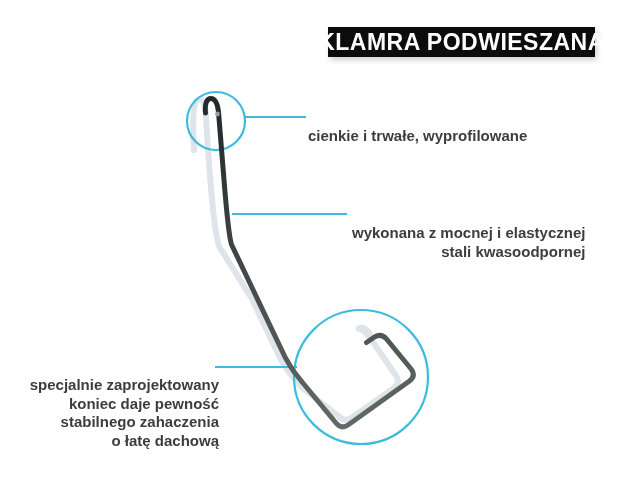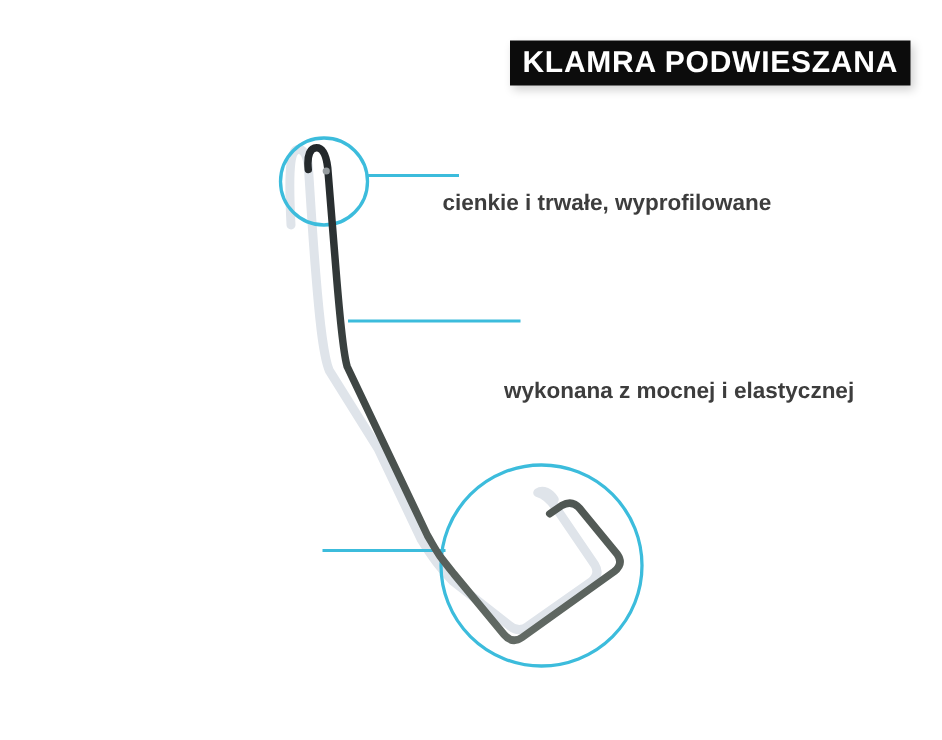--- a/index.html
+++ b/index.html
@@ -43,39 +43,39 @@
     fill:none;
     stroke:var(--accent);
     stroke-width:2.2;
   }
   .callout-line{
     stroke:var(--accent);
     stroke-width:2;
   }
   .title-banner{
     position:absolute;
-    left:340px;top:27px;
+    left:328px;top:27px;
     width:267px;height:30px;
     background:var(--banner-bg);
     color:var(--banner-text);
     display:flex;align-items:center;justify-content:center;
-    font-size:20px;font-weight:bold;letter-spacing:0.5px;
+    font-size:23px;font-weight:bold;letter-spacing:0.5px;
     white-space:nowrap;
     box-shadow:2px 3px 6px rgba(0,0,0,0.18);
   }
   .note{
     position:absolute;
     color:var(--body-text);
     font-size:15px;
     font-weight:bold;
     line-height:18.5px;
     white-space:nowrap;
   }
-  .note-tip{left:295px;top:127px;text-align:center;}
-  .note-steel{left:336px;top:224px;text-align:right;margin-top:28px;}
+  .note-tip{left:308px;top:127px;text-align:center;}
+  .note-steel{left:352px;top:224px;text-align:right;}
   .note-hook{left:0px;top:376px;width:219px;text-align:right;}
 </style>
 </head>
 <body>
 
 <div class="stage">
 
   <svg class="art" viewBox="0 0 628 493" aria-hidden="true">
     <defs>
       <linearGradient id="wireGrad" x1="0" y1="95" x2="0" y2="435" gradientUnits="userSpaceOnUse">
@@ -130,16 +130,23 @@
   <div class="title-banner">
     <span>KLAMRA PODWIESZANA</span>
   </div>
 
   <div class="note note-tip">
     <div>cienkie i trwałe, wyprofilowane</div>
   </div>
 
   <div class="note note-steel">
     <div>wykonana z mocnej i elastycznej</div>
+    <div>stali kwasoodpornej</div>
   </div>
 
+  <div class="note note-hook">
+    <div>specjalnie zaprojektowany</div>
+    <div>koniec daje pewność</div>
+    <div>stabilnego zahaczenia</div>
+    <div>o łatę dachową</div>
+  </div>
 
 </div>
 
 </body></html>

